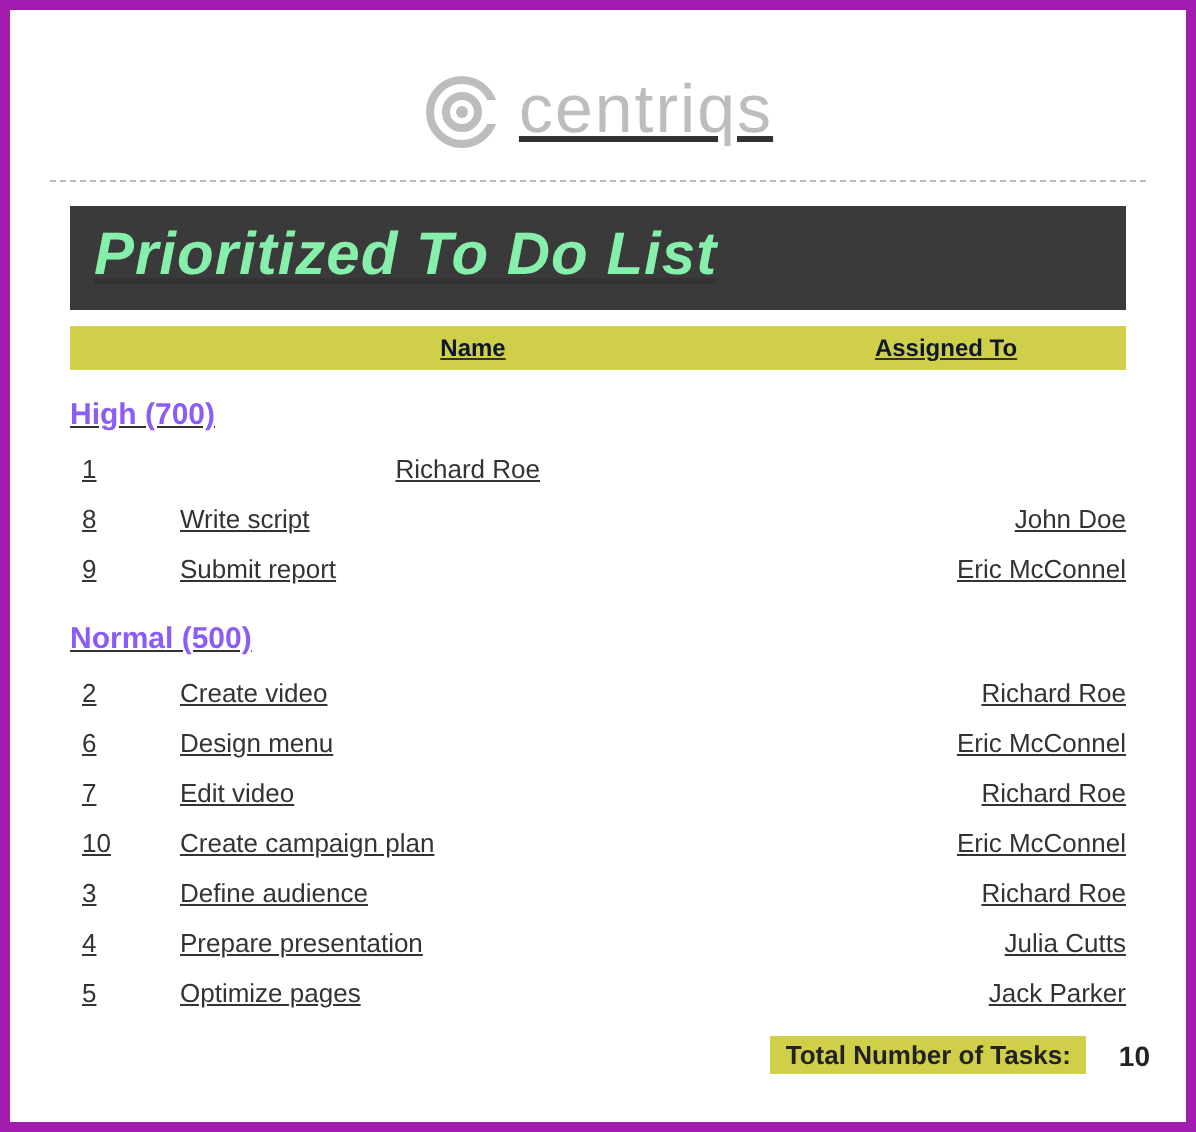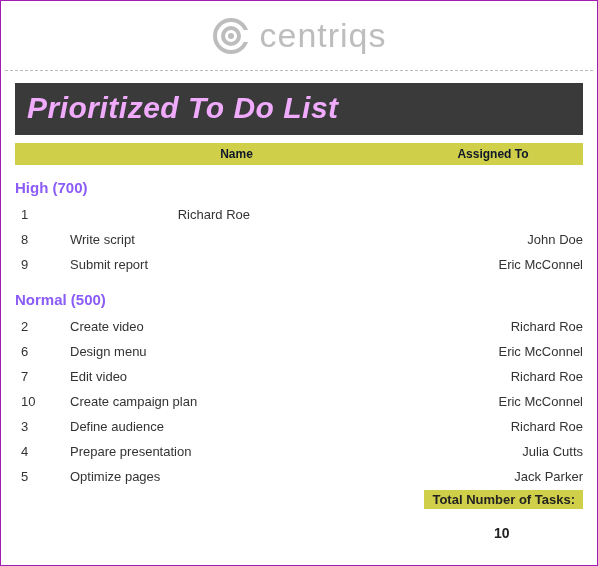--- a/index.html
+++ b/index.html
@@ -5,25 +5,26 @@
   * { box-sizing: border-box; }
   html, body { margin: 0; padding: 0; }
   body {
     width: 598px;
     height: 566px;
     background: #fff;
     font-family: "Segoe UI", Arial, sans-serif;
     color: #333;
   }
   .page {
-    border: 1px solid #a21caf;
+    border: 5px solid #a21caf;
     width: 598px;
     height: 566px;
-    padding: 0;
+    padding: 16px;
     position: relative;
+    text-decoration: underline;
   }
   .logo-bar {
     height: 70px;
     display: flex;
     align-items: center;
     justify-content: center;
     gap: 8px;
     border-bottom: 1px dashed #bbb;
     margin: 0 4px;
   }
@@ -33,21 +34,21 @@
   }
   .logo-text {
     font-size: 34px;
     font-weight: 400;
     color: #bdbdbd;
     letter-spacing: 1px;
     font-family: "Segoe UI", Arial, sans-serif;
   }
   .title-bar {
     background: #3a3a3a;
-    color: #f0abfc;
+    color: #86efac;
     margin: 12px 14px 8px 14px;
     padding: 8px 12px 10px 12px;
   }
   .title-bar h1 {
     margin: 0;
     font-size: 30px;
     font-weight: 700;
     font-style: italic;
     letter-spacing: 0.5px;
   }
@@ -86,21 +87,20 @@
   .task-row .col-id { font-size: 13px; color: #333; }
   .task-row .col-name { font-size: 13px; }
   .task-row .col-assigned { font-size: 13px; text-align: right; }
   .footer-row {
     position: absolute;
     right: 14px;
     bottom: 24px;
     display: flex;
     align-items: center;
     gap: 16px;
-    flex-direction: column;
   }
   .footer-label {
     background: #d0cf4a;
     font-weight: 700;
     font-size: 13px;
     padding: 2px 8px;
     color: #222;
   }
   .footer-count {
     font-weight: 700;

